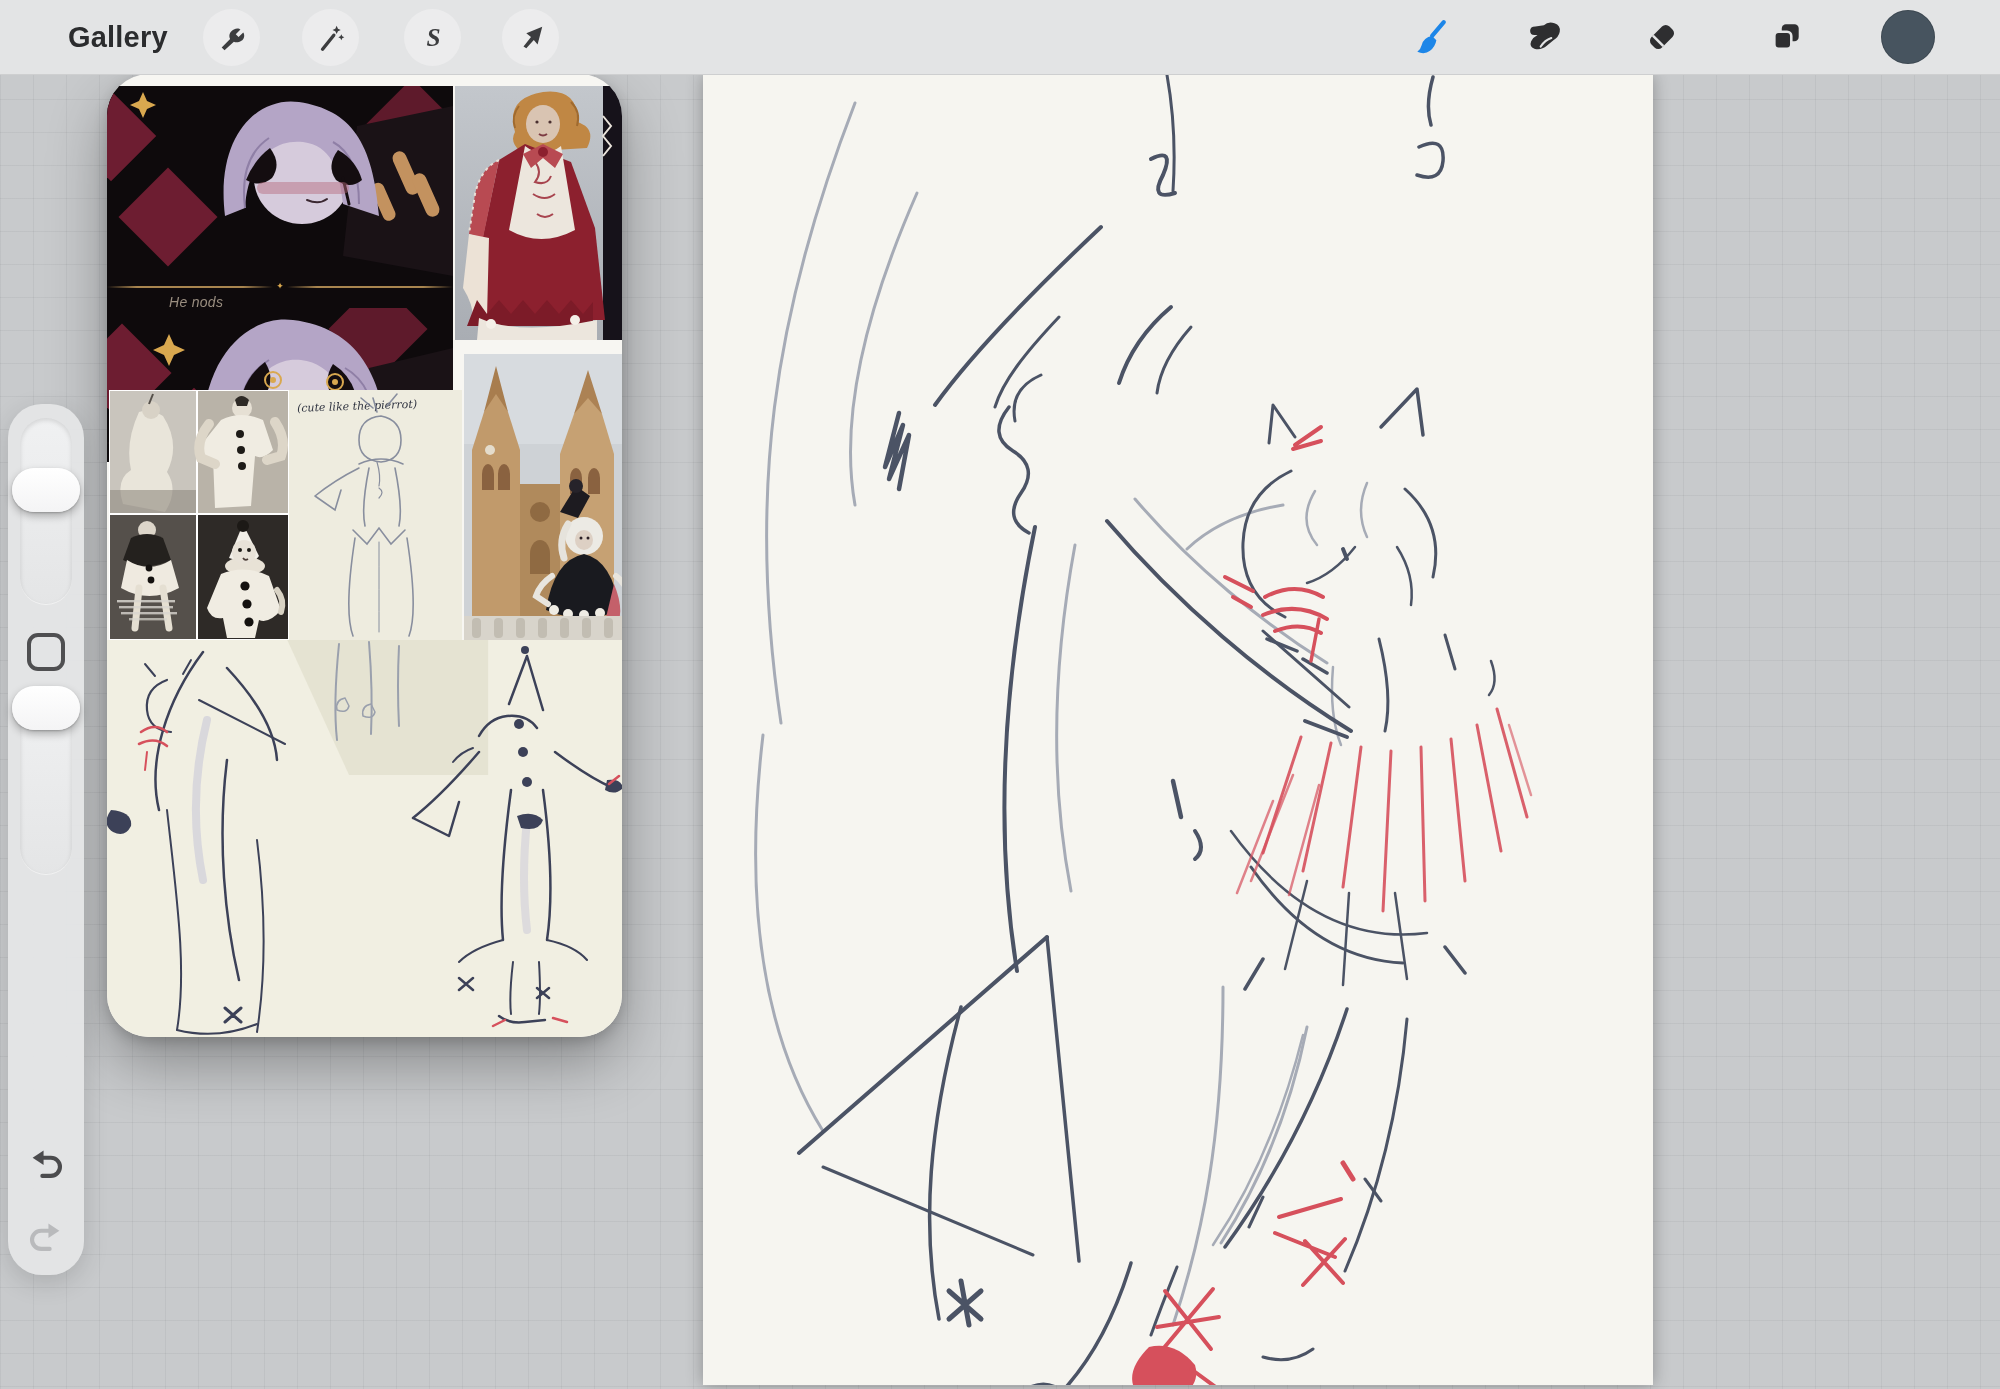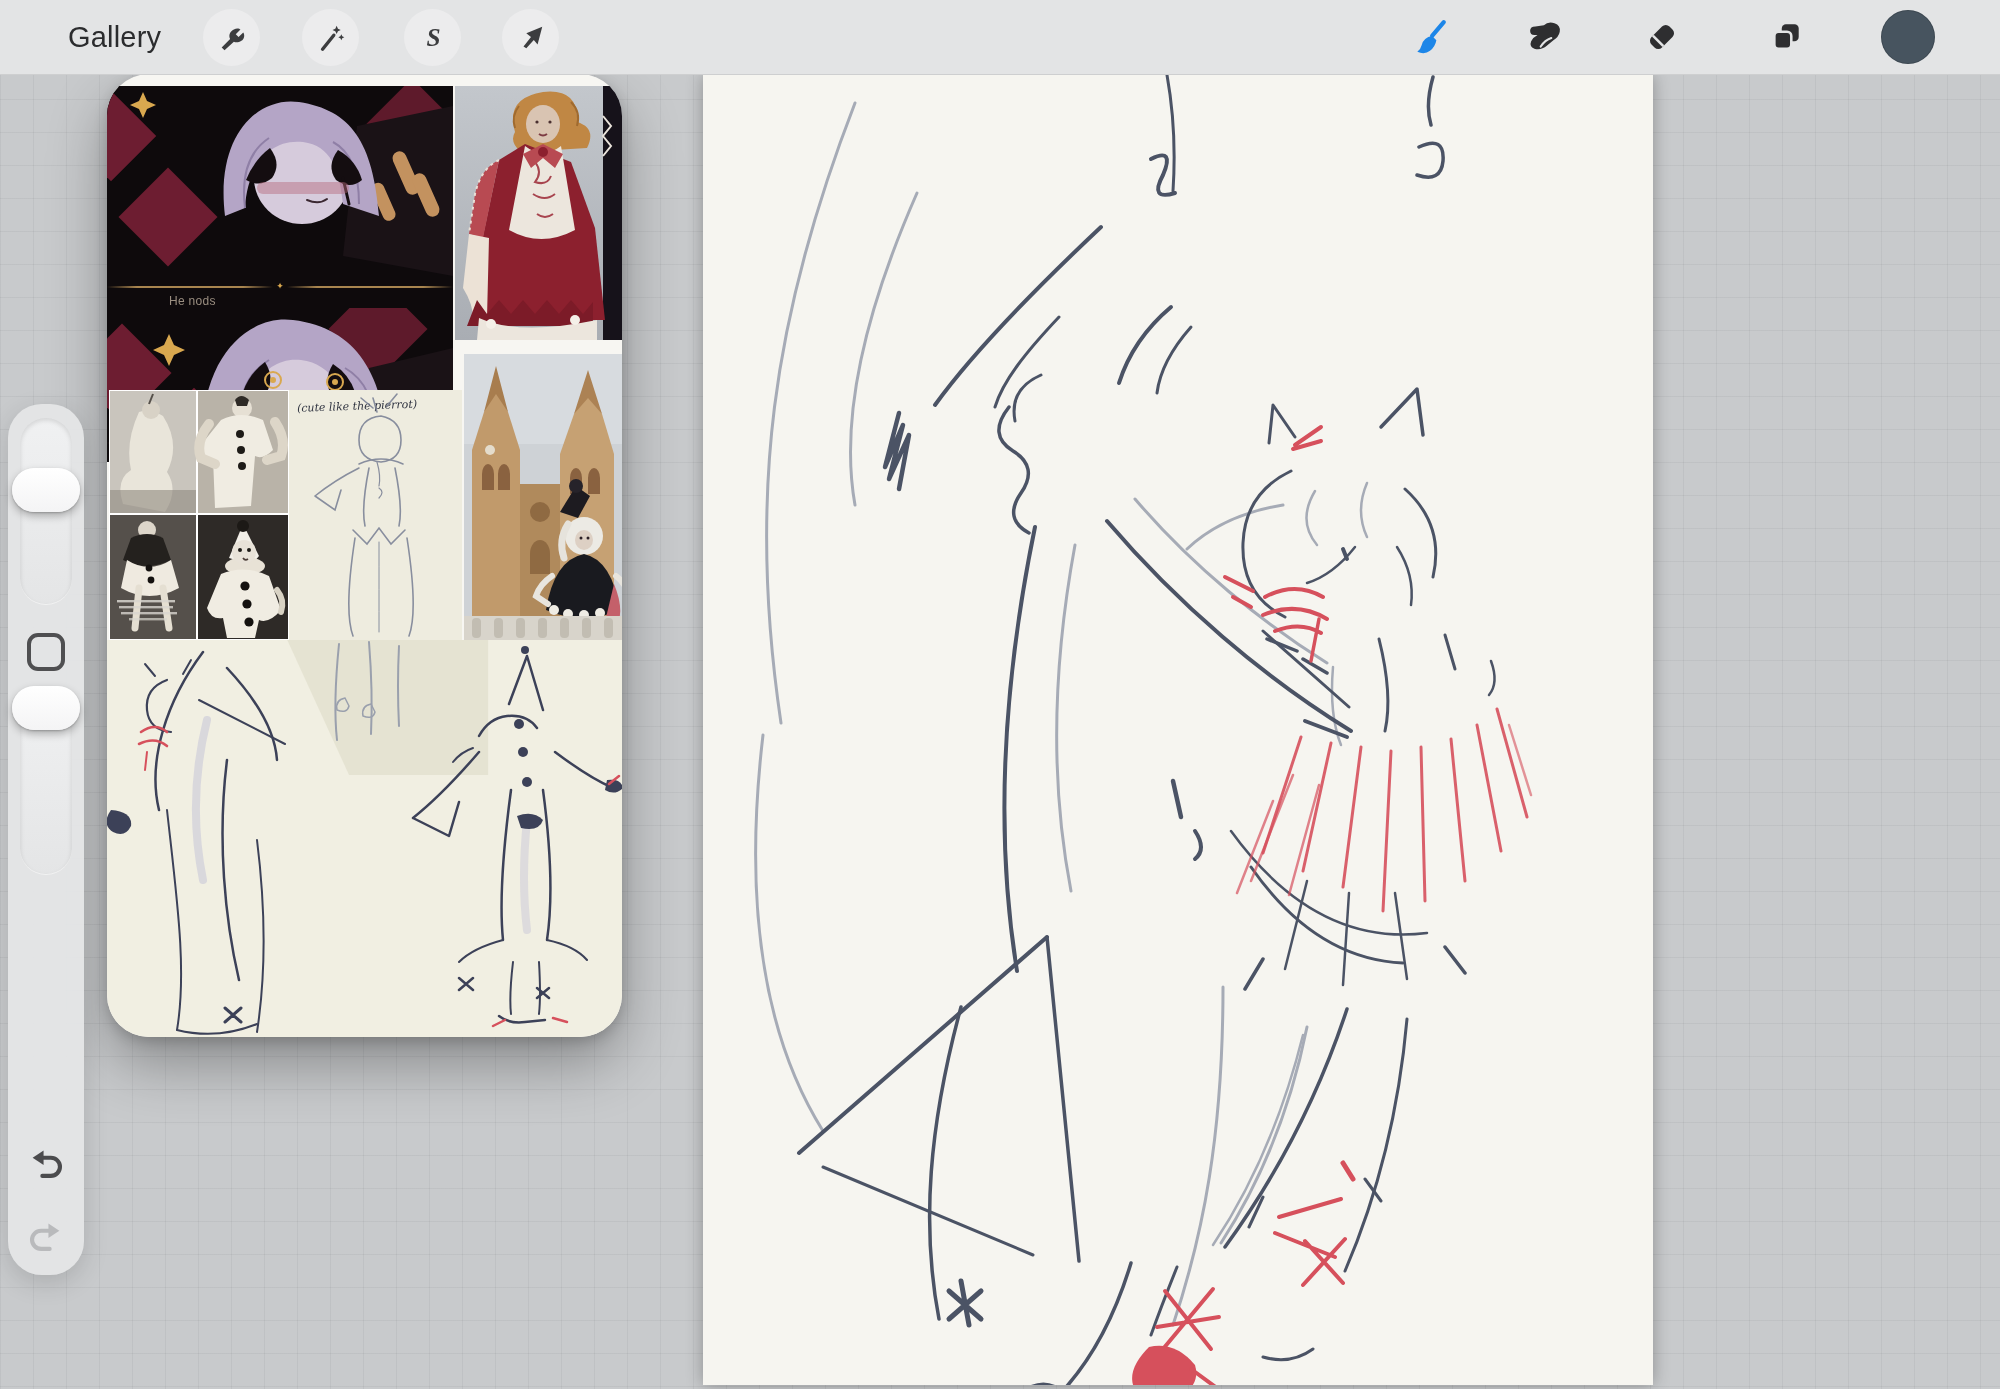--- a/index.html
+++ b/index.html
@@ -26,21 +26,21 @@
   }
   
   .toolbar{
     position:absolute;left:0;top:0;width:2000px;height:75px;
     background:var(--toolbar-bg);
     border-bottom:1px solid rgba(0,0,0,.09);
     z-index:40;
   }
   .gallery-btn{
     position:absolute;left:68px;top:0;height:75px;display:flex;align-items:center;
-    font-size:29px;font-weight:400;color:#2b2c2e;letter-spacing:.2px;cursor:pointer;
+    font-size:29px;font-weight:700;color:#2b2c2e;letter-spacing:.2px;cursor:pointer;
   }
   .tool-circle{
     position:absolute;top:9px;width:57px;height:57px;border-radius:50%;
     background:#ececed;display:flex;align-items:center;justify-content:center;cursor:pointer;
   }
   .tool-plain{
     position:absolute;top:12px;width:50px;height:50px;display:flex;
     align-items:center;justify-content:center;cursor:pointer;
   }
   .tool-circle svg,.tool-plain svg{display:block;}
@@ -65,21 +65,21 @@
     position:absolute;left:107px;top:74px;width:515px;height:963px;
     border-radius:42px;background:#f7f6f2;overflow:hidden;
     box-shadow:0 26px 60px rgba(0,0,0,.32), 0 4px 14px rgba(0,0,0,.18);
     z-index:30;cursor:grab;
   }
   .tile{position:absolute;overflow:hidden;}
   .dark-block{left:0;top:12px;width:346px;height:376px;background:#0e0a0c;}
   .cap-row{position:absolute;left:0;width:100%;display:flex;align-items:center;}
   .cap-line{flex:1;height:2px;background:linear-gradient(90deg,rgba(168,133,79,0),#a8854f 18%,#a8854f 82%,rgba(168,133,79,0));}
   .cap-star{color:#d9a84f;font-size:9px;line-height:9px;padding:0 3px;}
-  .cap-text1{position:absolute;left:62px;top:208px;font-size:12px;color:#9a8e80;letter-spacing:.3px;}
+  .cap-text1{position:absolute;left:62px;top:208px;font-size:14px;color:#9a8e80;letter-spacing:.3px;font-style:italic;}
   .cap-speaker{position:absolute;left:88px;top:359px;font-size:9px;color:var(--caption-gold);font-weight:bold;letter-spacing:.4px;}
   .cap-text2{position:absolute;left:96px;top:372px;font-size:8px;color:#cfc5b8;letter-spacing:.2px;}
   .red-dress{left:348px;top:12px;width:167px;height:254px;}
   .bw-grid{left:2px;top:316px;width:180px;height:250px;background:#fff;}
   .mid-sketch{left:182px;top:316px;width:173px;height:250px;background:#eeecdf;}
   .note-hand{
     position:absolute;left:8px;top:10px;width:160px;
     font-family:"DejaVu Serif",serif;font-style:italic;font-size:11px;color:#2f3340;
     transform:rotate(-2deg);line-height:12px;
   }

